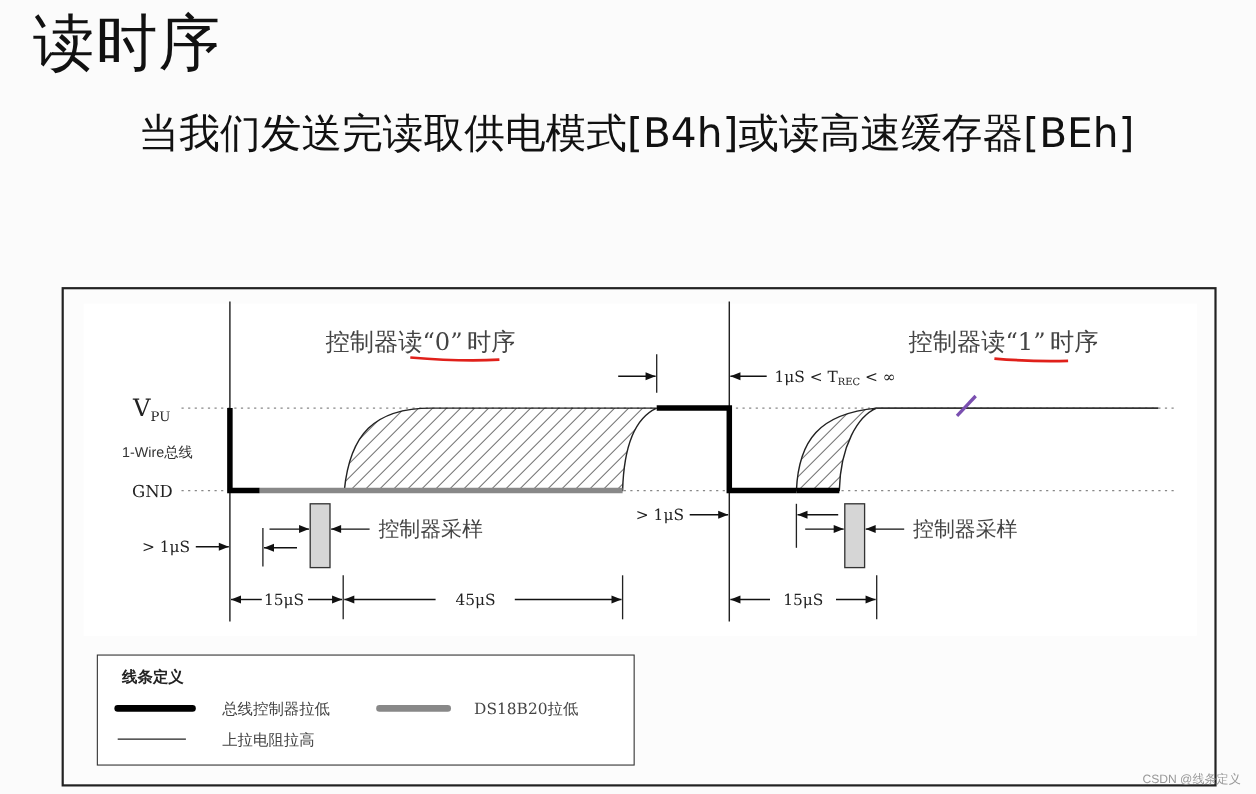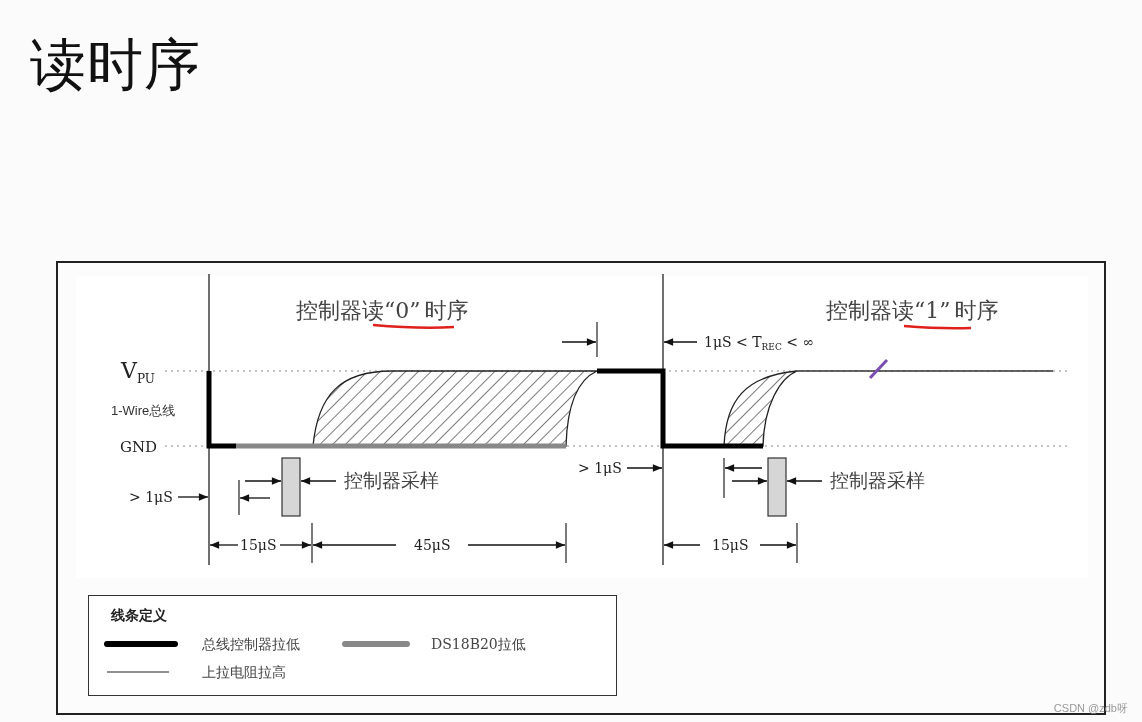--- a/index.html
+++ b/index.html
@@ -2,49 +2,50 @@
 <html><head>
 <meta charset="utf-8">
 <style>
   html, body { margin:0; padding:0; }
   body {
     width:1142px; height:722px; overflow:hidden; position:relative;
     background:#fbfbfb; color:#111;
     font-family:"DejaVu Sans","Liberation Sans",sans-serif;
   }
   .title {
-    position:absolute; left:30px; top:25px;
+    position:absolute; left:30px; top:0;
     font-size:56px; line-height:80px; letter-spacing:1px; color:#111;
   }
   .para {
     position:absolute; left:26px; top:94px; width:1080px;
     font-size:37px; line-height:55px; color:#111;
   }
   .para .indent { display:inline-block; width:100px; }
   .frame {
     position:absolute; left:56px; top:261px; width:1046px; height:450px;
     border:2px solid #222; background:#fcfcfc;
   }
   svg { position:absolute; left:0; top:0; }
   .watermark {
     position:absolute; right:14px; bottom:6px;
     font-size:11px; color:#999;
     font-family:"Liberation Sans",sans-serif;
   }
   .legend {
     position:absolute; left:88px; top:595px; width:487px; height:99px;
-    border:1.5px solid #333; background:#fff;padding-left:40px;
+    border:1.5px solid #333; background:#fff;
   }
 </style>
 </head>
 <body>
 
 <div class="title">读时序</div>
 
 <div class="para">
+  <div><span class="indent"></span><span>当我们发送完读取供电模式[B4h]或读高速缓存器[BEh]</span></div>
 </div>
 
 <div class="frame"></div>
 
 <svg width="1142" height="722">
   <defs>
     <pattern id="hatch" patternUnits="userSpaceOnUse" width="9" height="9" patternTransform="rotate(45)">
       <line x1="0" y1="0" x2="0" y2="9" stroke="#222" stroke-width="1.2"></line>
     </pattern>
     <marker id="arr" viewBox="0 0 10 10" refX="10" refY="5" markerWidth="9" markerHeight="7" orient="auto-start-reverse">
@@ -145,13 +146,13 @@
     <text x="22" y="24" font-size="14" font-weight="bold" fill="#222" font-family="'DejaVu Sans',sans-serif">线条定义</text>
     <line x1="18" y1="48" x2="86" y2="48" stroke="#000" stroke-width="6" stroke-linecap="round"></line>
     <text x="113" y="53" font-size="14" fill="#444" font-family="'DejaVu Serif',serif">总线控制器拉低</text>
     <line x1="256" y1="48" x2="318" y2="48" stroke="#888" stroke-width="6" stroke-linecap="round"></line>
     <text x="342" y="53" font-size="14" fill="#444" font-family="'DejaVu Serif',serif">DS18B20拉低</text>
     <line x1="18" y1="76" x2="80" y2="76" stroke="#222" stroke-width="1.2"></line>
     <text x="113" y="81" font-size="14" fill="#444" font-family="'DejaVu Serif',serif">上拉电阻拉高</text>
   </svg>
 </div>
 
-<div class="watermark">CSDN @zdb呀</div>
+<div class="watermark">CSDN @线条定义</div>
 
 </body></html>

